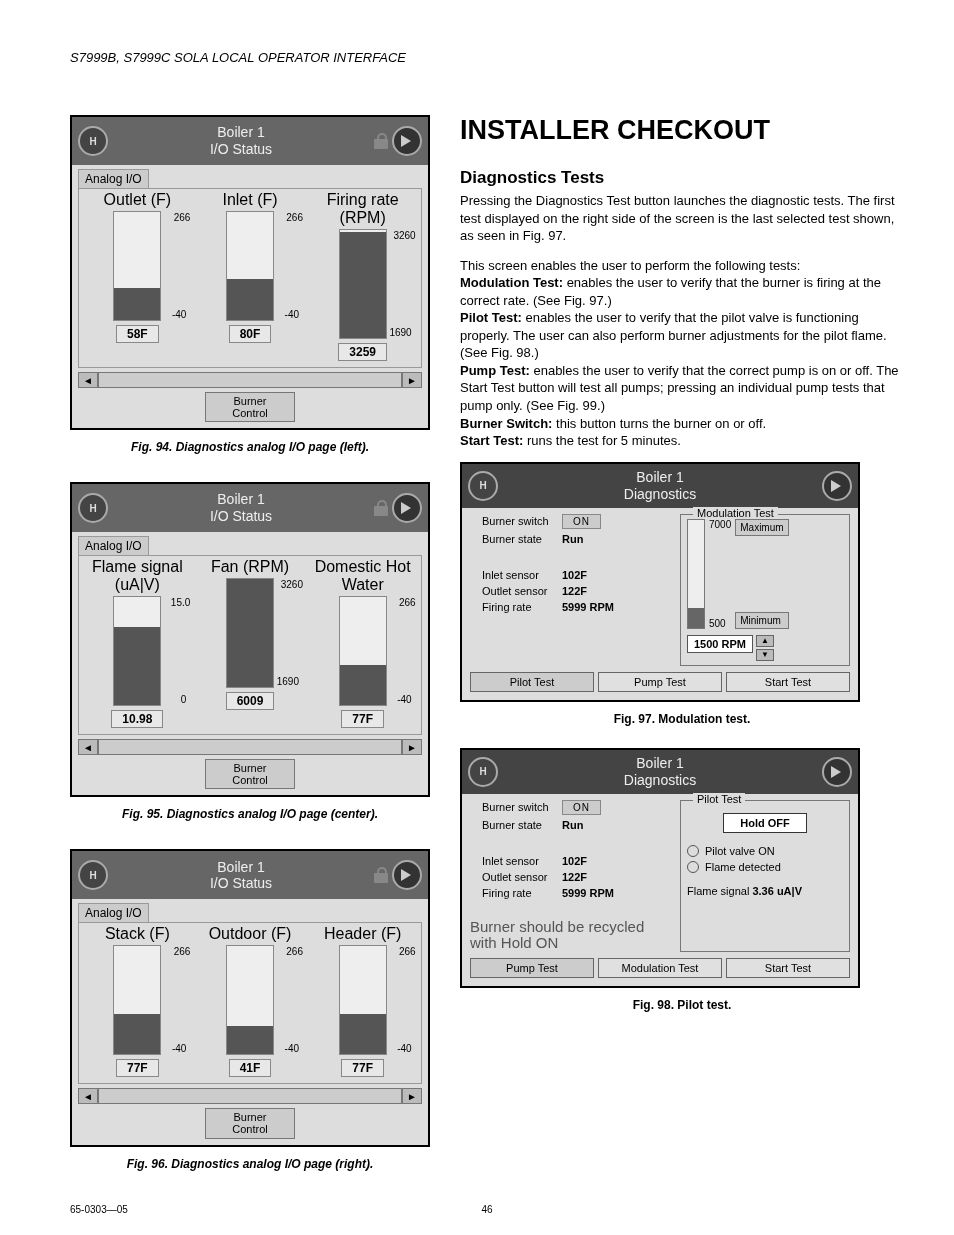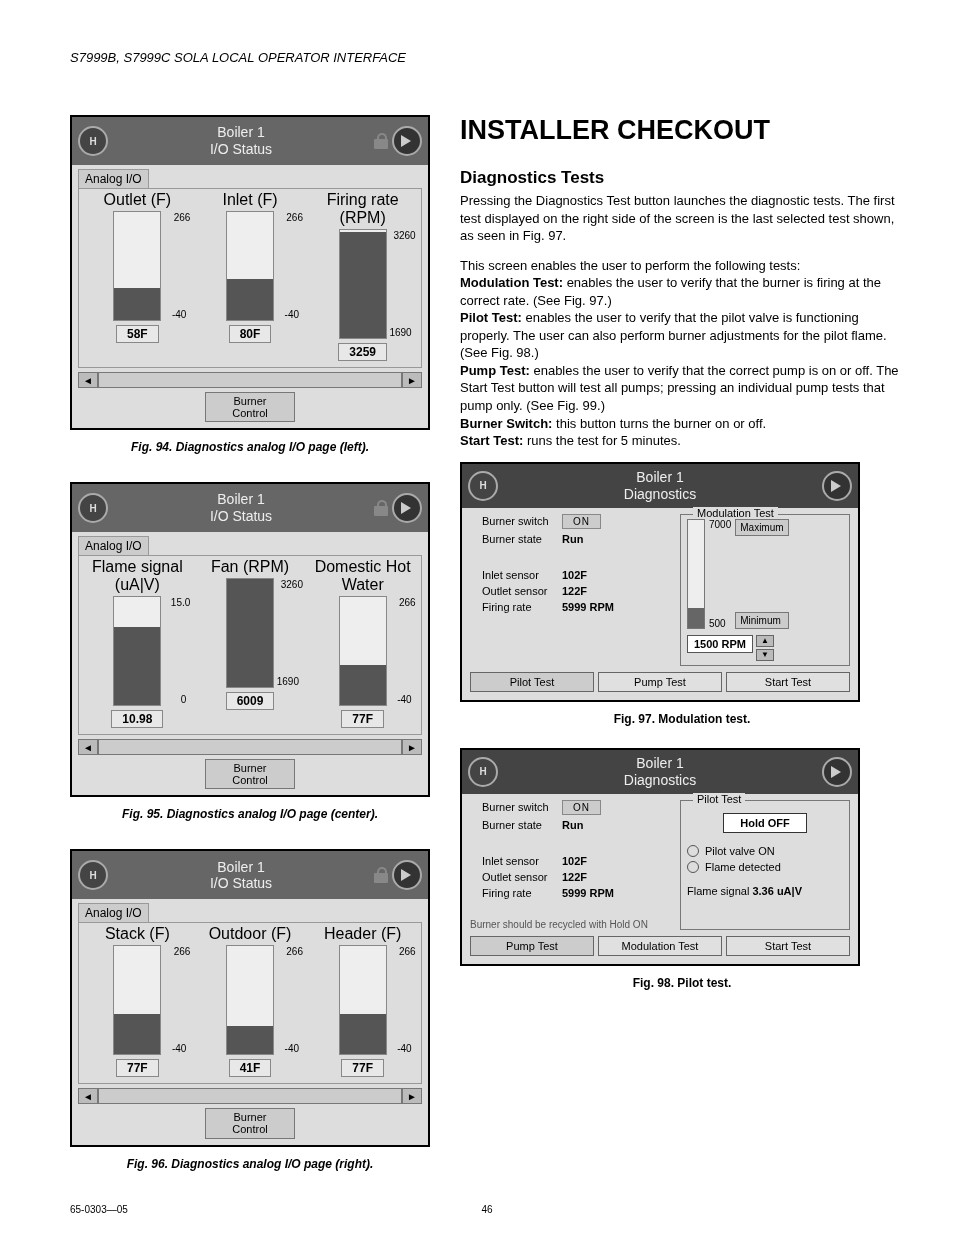--- a/index.html
+++ b/index.html
@@ -163,21 +163,21 @@
 
   .hold-btn {
     background: #fff; border: 1px solid #333; font-weight: bold;
     padding: 3px 16px; font-size: 11px; display: inline-block; margin: 8px 0 12px;
   }
   .radio-row { display: flex; align-items: center; gap: 6px; font-size: 11px; margin-bottom: 4px; }
   .radio-circle {
     width: 12px; height: 12px; border-radius: 50%; border: 1.5px solid #555;
     display: inline-block;
   }
-  .note-text { font-size: 10px; color: #555; line-height: 1.1; margin-top: 20px; }
+  .note-text { font-size: 15px; color: #555; line-height: 1.1; margin-top: 20px; }
 
   .footer {
     position: absolute; bottom: 20px; left: 70px; right: 50px;
     display: flex; justify-content: space-between; font-size: 10px;
   }
   .footer-center { position: absolute; left: 50%; transform: translateX(-50%); }
 </style>
 </head>
 <body>
 

